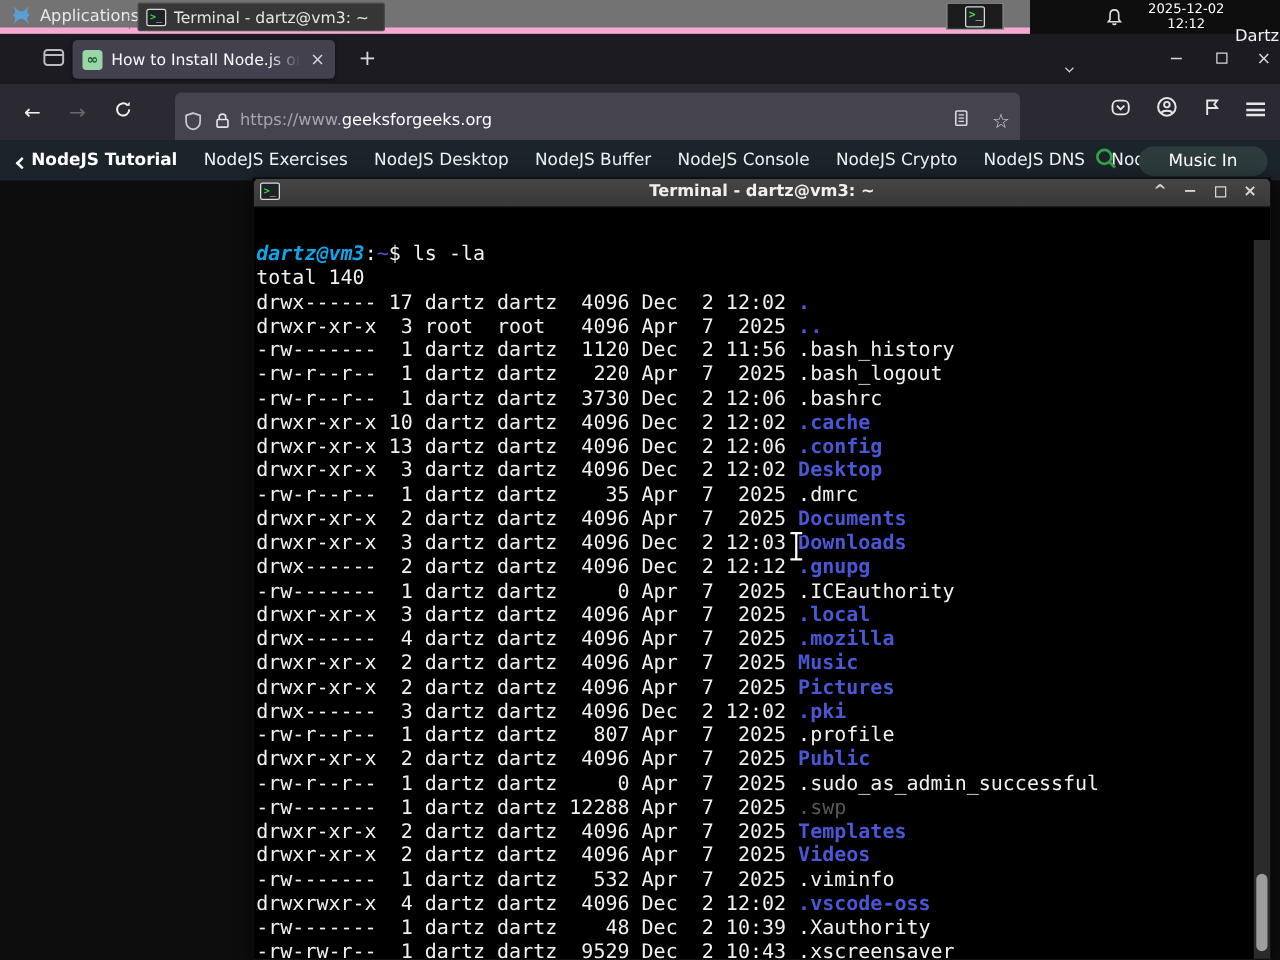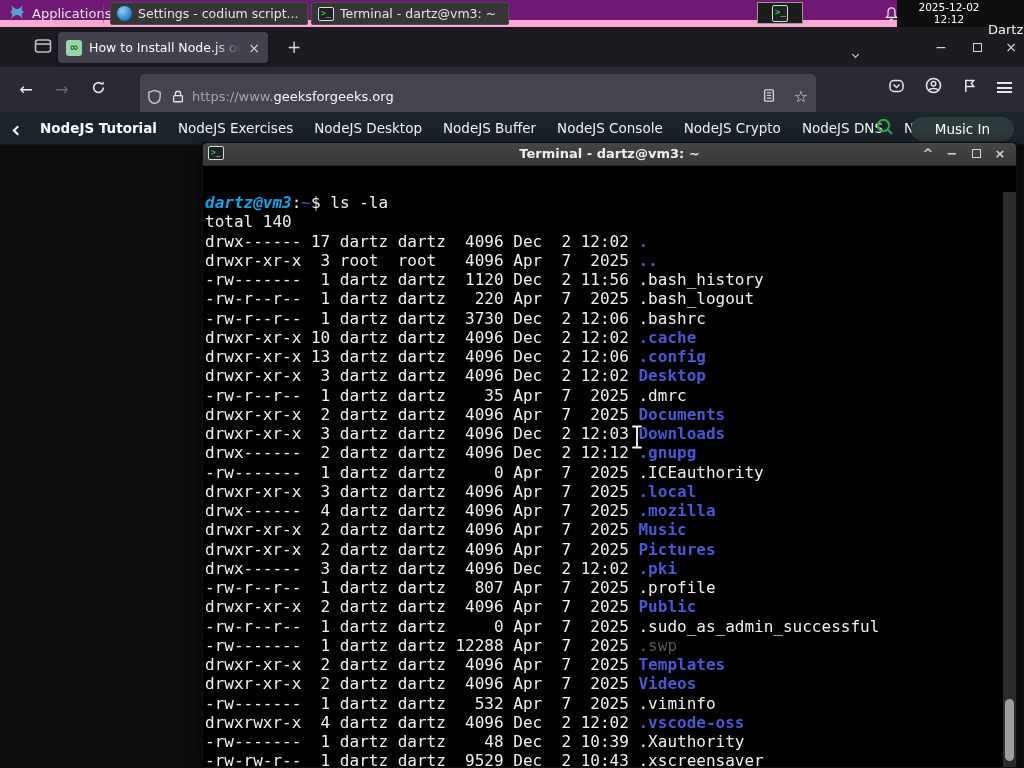--- a/index.html
+++ b/index.html
@@ -1,22 +1,22 @@
 <!DOCTYPE html>
 <html><head>
 <meta charset="utf-8">
 <style>
   * { box-sizing: border-box; margin: 0; padding: 0; }
   html,body { width:1024px; height:768px; overflow:hidden; background:#000;
               font-family:"DejaVu Sans", sans-serif; }
   #screen { position:relative; width:1024px; height:768px; background:#0e0e0e; overflow:hidden; }
 
   
-  .panel { position:absolute; left:0; top:0; width:897px; height:27px;
-           background:#701a75; border-bottom:7px solid #f9a8d4; z-index:40; }
+  .panel { position:absolute; left:0; top:0; width:824px; height:27px;
+           background:#737373; border-bottom:5px solid #f9a8d4; z-index:40; }
   .apps-btn { position:absolute; left:0; top:0; height:27px; display:flex; align-items:center;
               gap:6px; padding:0 8px; color:#e8e8e8; font-size:13px; }
   .panel-handle { position:absolute; left:103px; top:4px; height:19px; width:4px;
                   border-left:1px dotted #6f6f6f; }
   #tasks { position:absolute; left:110px; top:2px; display:flex; gap:3px; }
   .task { width:198px; height:23px; background:#363636; border:1px solid #4c4c4c;
           border-radius:2px; display:flex; align-items:center; gap:6px; padding:0 6px;
           color:#e6e6e6; font-size:12.5px; overflow:hidden; white-space:nowrap; }
   .task-label { overflow:hidden; white-space:nowrap; }
   .ffx-ball { width:15px; height:15px; border-radius:50%; flex:0 0 15px;
@@ -72,21 +72,21 @@
   .hamb::after { content:""; position:absolute; left:0; top:2.5px; width:15px; height:2px; background:#e6e5ec; }
 
   
   .site-nav { position:absolute; left:0; top:85px; width:1024px; height:33px; background:#1b232b;
               border-bottom:1px solid #11161b; display:flex; align-items:center; color:#f1f3f4; }
   .chev { display:inline-block; width:7px; height:7px; border-right:2.4px solid #fff;
           border-bottom:2.4px solid #fff; }
   .chev.left { transform:rotate(135deg); }
   .chev.right { transform:rotate(-45deg); }
   .chev.small-down { width:5px; height:5px; border-width:1.8px; transform:rotate(45deg); border-color:#d8d7de; }
-  #site-links { display:flex; align-items:flex-start; gap:21px; margin-left:19px; overflow:hidden;
+  #site-links { display:flex; align-items:flex-start; gap:21px; margin-left:4px; overflow:hidden;
                 white-space:nowrap; flex:1; padding-right:78px; font-size:13.5px; }
   .nav-link { flex:0 0 auto; }
   .nav-current { font-weight:bold; color:#fff; }
   .sn-right { position:absolute; right:10px; top:0; height:33px; display:flex; align-items:center; gap:16px; }
   .signin { background:#2d3b3d; border-radius:14px; padding:4px 24px; font-size:13.5px; color:#fff; }
 
   .page-bg { position:absolute; left:0; top:118px; width:1024px; height:623px; background:#0d0d0d; }
 
   
   .term { position:absolute; left:202px; top:142px; width:815px; height:626px; background:#000;
@@ -248,24 +248,20 @@
       <span>
         <svg width="18" height="18" viewBox="0 0 18 18">
             <path d="M2.5 1.5 C6 5 7 6 9 6 C11 6 12 5 15.5 1.5 C13.2 6 13.2 7 15.8 9 C13.2 11 13.2 12 15.5 16.5 C12 13 11 12 9 12 C7 12 6 13 2.5 16.5 C4.8 12 4.8 11 2.2 9 C4.8 7 4.8 6 2.5 1.5 Z" fill="#5a9fd4"></path>
           </svg>
       </span>
       <span>Applications</span>
     </div>
     <div class="panel-handle"></div>
     <div id="tasks">
         <div class="task">
-          <span class="codium-ball"></span>
-          <span class="task-label">Settings - codium script...</span>
-        </div>
-        <div class="task">
           <span class="ticon"><span class="tgt">&gt;</span><span class="tun">_</span></span>
           <span class="task-label">Terminal - dartz@vm3: ~</span>
         </div>
       </div>
     <div class="pager">
       <span class="ticon"><span class="tgt">&gt;</span><span class="tun">_</span></span>
     </div>
     <span class="bell">
       <svg width="15" height="16" viewBox="0 0 16 16">
           <path d="M8 1.5 C5.7 1.5 4.3 3.3 4.3 5.8 V9.6 L2.8 11.6 H13.2 L11.7 9.6 V5.8 C11.7 3.3 10.3 1.5 8 1.5 Z" fill="none" stroke="#e2e2e2" stroke-width="1.4"></path>

